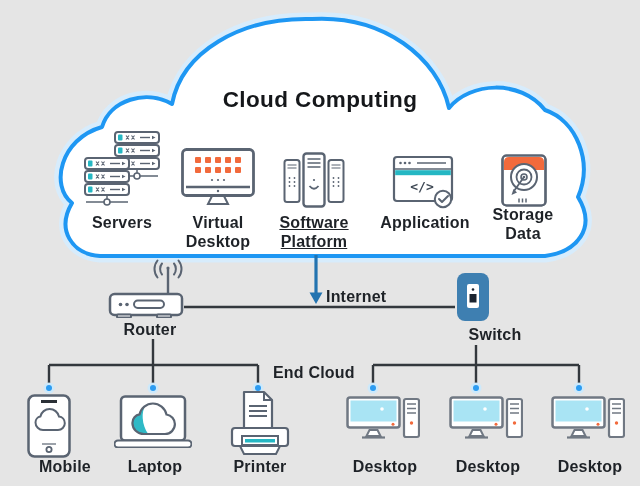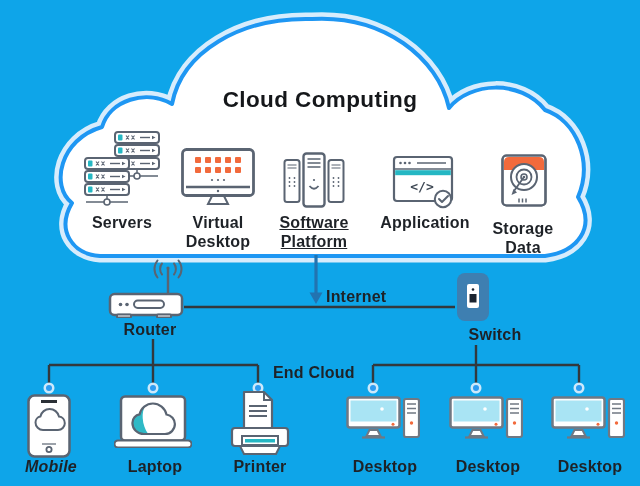--- a/index.html
+++ b/index.html
@@ -1,17 +1,17 @@
 <!DOCTYPE html>
 <html><head>
 <meta charset="utf-8">
 <style>
   html,body{margin:0;padding:0;background:#fff;}
   .stage{
-    position:relative;width:640px;height:486px;background:#0ea5e9;overflow:hidden;
+    position:relative;width:640px;height:486px;background:#e5e5e5;overflow:hidden;
     font-family:"Liberation Sans", sans-serif;
   }
   .abs{position:absolute;}
   .title{
     position:absolute;left:160px;top:87px;width:320px;text-align:center;
     font-size:22.5px;font-weight:800;letter-spacing:.4px;color:#15171a;
   }
   .lbl{
     position:absolute;text-align:center;font-size:16px;font-weight:700;
     color:#1e2227;line-height:1.18;letter-spacing:.2px;
@@ -282,27 +282,27 @@
       <rect x="58" y="3" width="15" height="38" rx="2" fill="#fff" stroke="#707883" stroke-width="2.2"></rect>
       <path d="M61,8 H70 M61,12.5 H70 M61,17 H70" stroke="#707883" stroke-width="1.6"></path>
       <circle cx="65.5" cy="27" r="1.7" fill="#F26A3C"></circle>
     </svg>
   </div>
 
   <div class="lbl" style="left:82px;top:214px;width:80px;">Servers</div>
   <div class="lbl" style="left:178px;top:214px;width:80px;">Virtual Desktop</div>
   <div class="lbl" style="left:269px;top:214px;width:90px;text-decoration:underline;">Software Platform</div>
   <div class="lbl" style="left:380px;top:214px;width:90px;">Application</div>
-  <div class="lbl" style="left:488px;top:220px;width:70px;">Storage Data</div>
+  <div class="lbl" style="left:488px;top:206px;width:70px;">Storage Data</div>
 
   <div class="lbl nowrap" style="left:326px;top:272px;text-align:left;margin-top:16px;">Internet</div>
   <div class="lbl" style="left:110px;top:321px;width:80px;">Router</div>
   <div class="lbl" style="left:455px;top:326px;width:80px;">Switch</div>
   <div class="lbl nowrap" style="left:273px;top:364px;width:80px;">End Cloud</div>
 
-  <div class="lbl" style="left:11px;top:458px;width:80px;font-style:italic;">Mobile</div>
+  <div class="lbl" style="left:25px;top:458px;width:80px;">Mobile</div>
   <div class="lbl" style="left:115px;top:458px;width:80px;">Laptop</div>
   <div class="lbl" style="left:220px;top:458px;width:80px;">Printer</div>
   <div class="lbl" style="left:345px;top:458px;width:80px;">Desktop</div>
   <div class="lbl" style="left:448px;top:458px;width:80px;">Desktop</div>
   <div class="lbl" style="left:550px;top:458px;width:80px;">Desktop</div>
 
 </div>
 
 </body></html>

